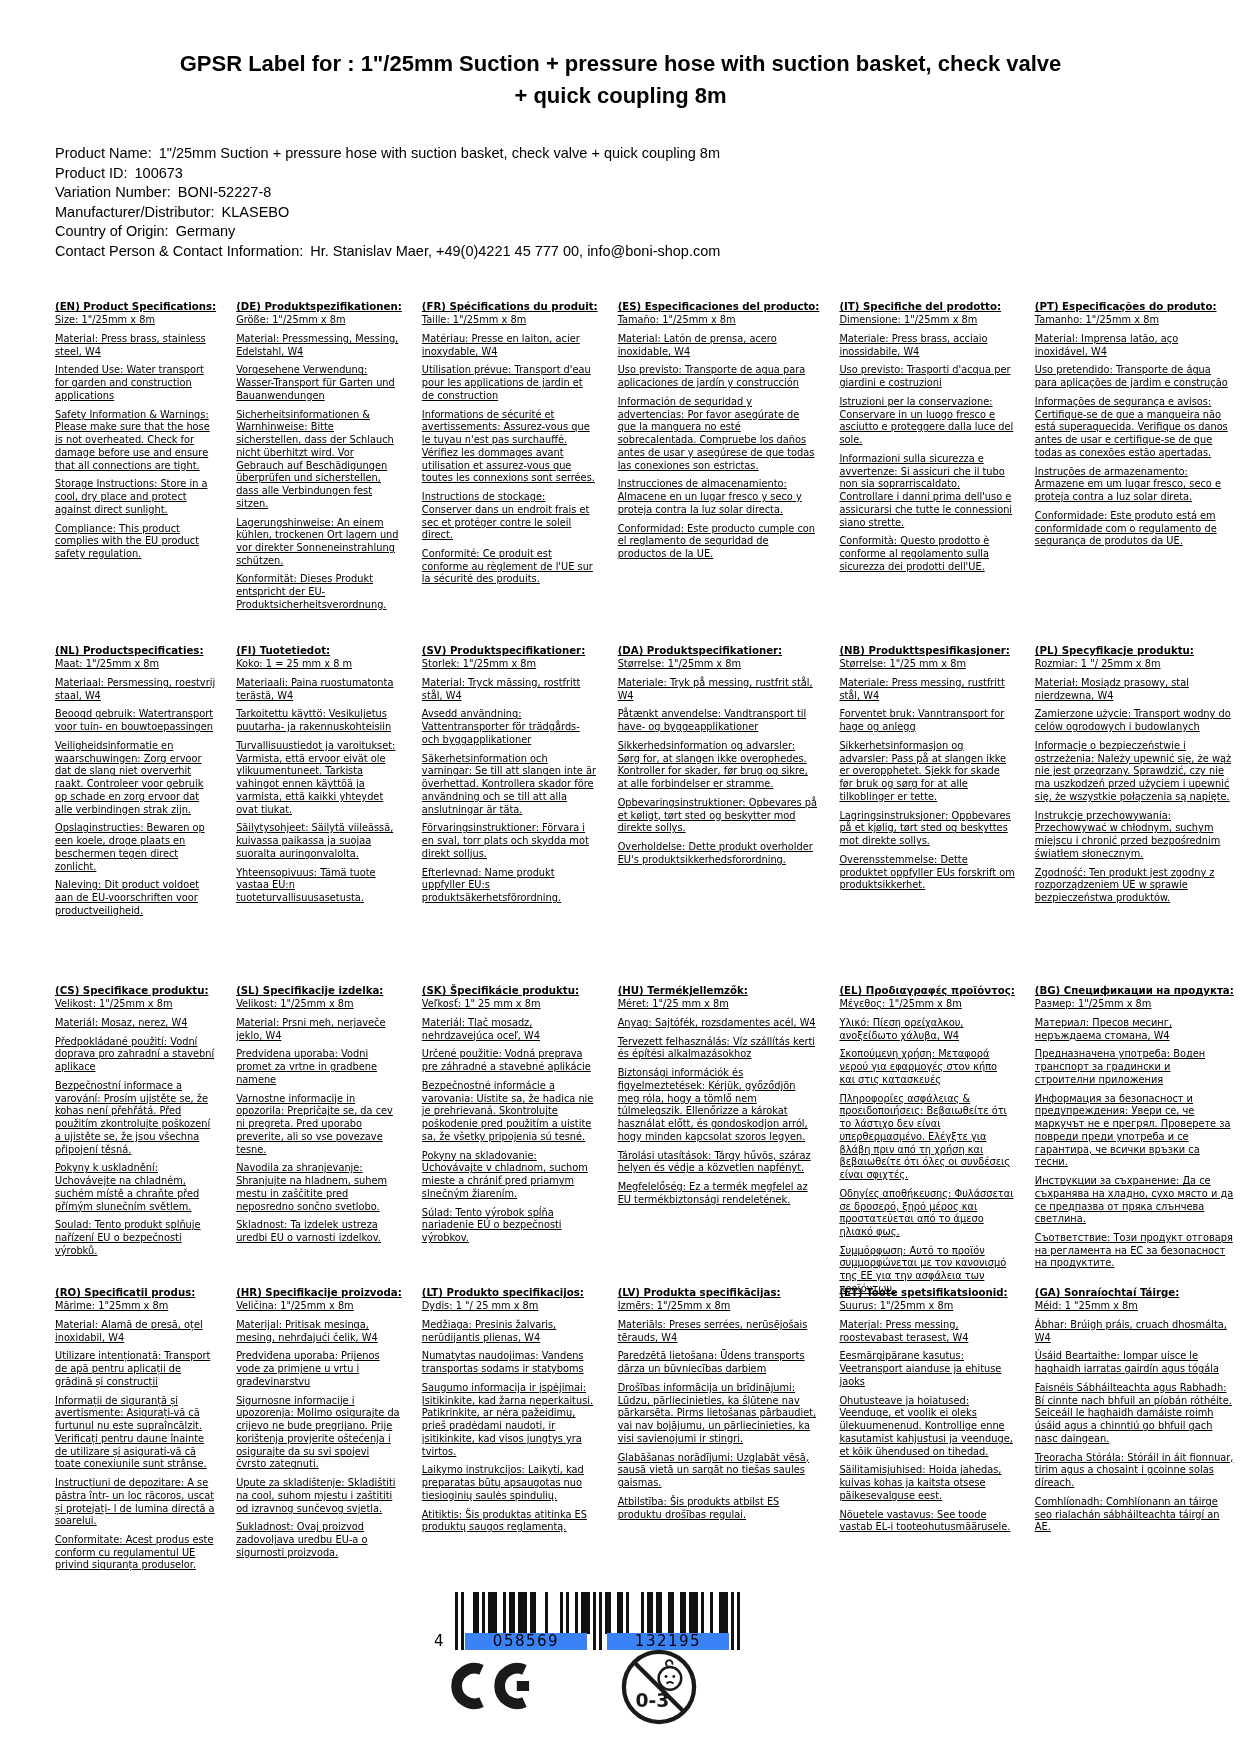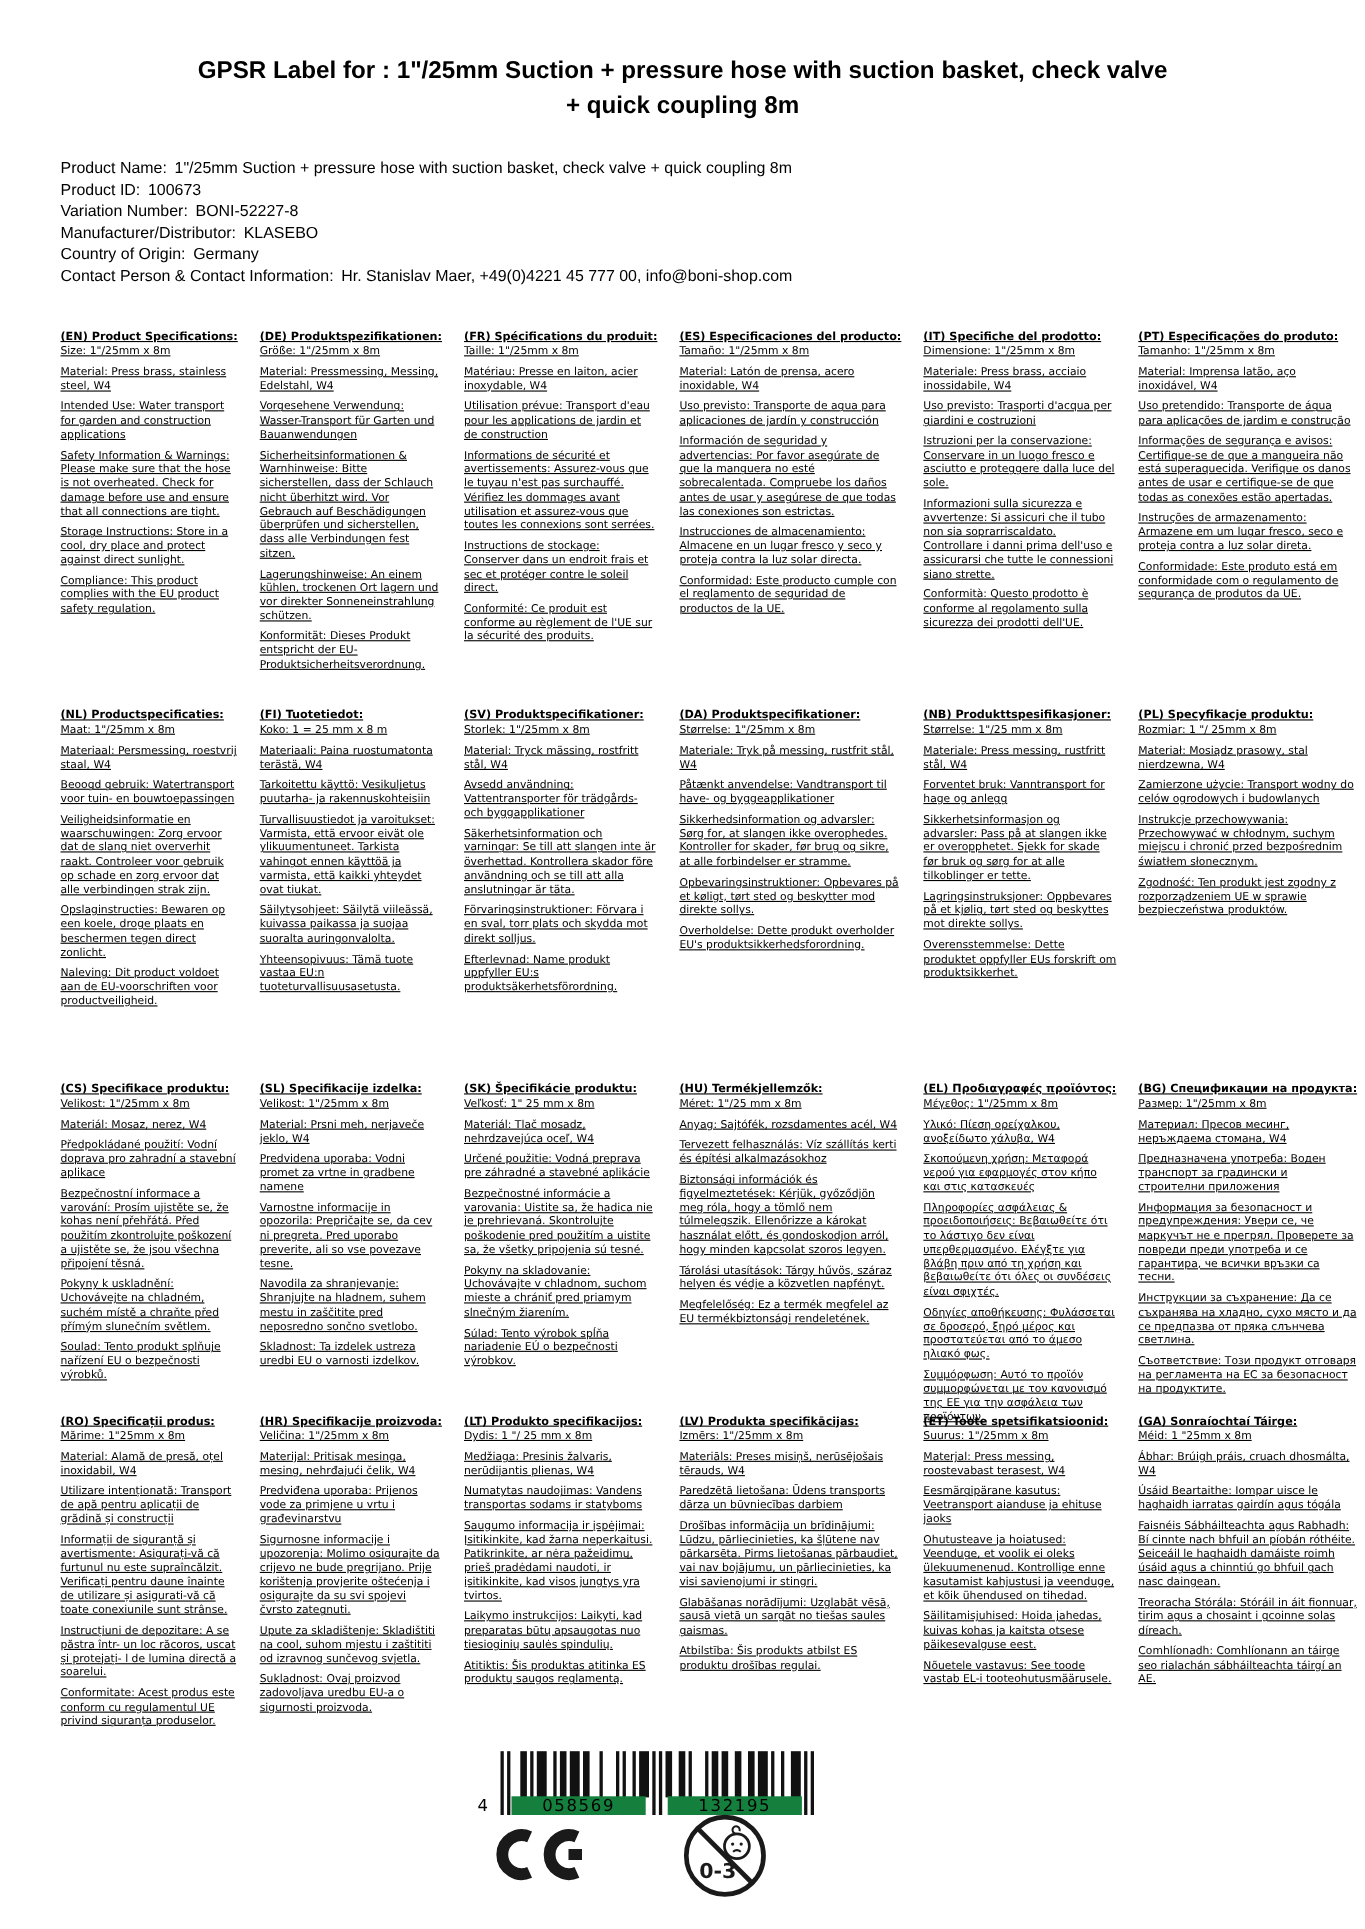--- a/index.html
+++ b/index.html
@@ -26,21 +26,21 @@
   }
   .spec-block{font-size:9.8px;line-height:1.3;overflow:visible;text-decoration:underline;}
   .spec-heading{font-weight:bold;font-size:10.2px;white-space:nowrap;}
   .spec-paragraph{margin:6px 0 0 0;}
   .spec-block p:nth-of-type(1){margin-top:1px;}
   
   .barcode{position:absolute;left:455px;top:1592px;width:285px;height:58px;}
   .bar{position:absolute;top:0;height:42px;background:#111;}
   .bar.tall{height:58px;}
   .bc-num{
-    position:absolute;top:41px;height:17px;background:#15803d;
+    position:absolute;top:41px;height:17px;background:#3b82f6;
     font-size:15px;text-align:center;letter-spacing:1.5px;line-height:17px;
   }
   .bc-left{left:10px;width:122px;}
   .bc-right{left:152px;width:122px;}
   .bc-lead{position:absolute;left:-21px;top:41px;font-size:15px;line-height:17px;}
   .ce{position:absolute;left:450px;top:1658px;}
   .age{position:absolute;left:620px;top:1648px;}
 </style>
 </head>
 <body>
@@ -154,20 +154,21 @@
       <p class="spec-paragraph">Forventet bruk: Vanntransport for hage og anlegg</p>
       <p class="spec-paragraph">Sikkerhetsinformasjon og advarsler: Pass på at slangen ikke er overopphetet. Sjekk for skade før bruk og sørg for at alle tilkoblinger er tette.</p>
       <p class="spec-paragraph">Lagringsinstruksjoner: Oppbevares på et kjølig, tørt sted og beskyttes mot direkte sollys.</p>
       <p class="spec-paragraph">Overensstemmelse: Dette produktet oppfyller EUs forskrift om produktsikkerhet.</p>
     </div>
     <div class="spec-block">
       <div class="spec-heading">(PL) Specyfikacje produktu:</div>
       <p class="spec-paragraph">Rozmiar: 1 "/ 25mm x 8m</p>
       <p class="spec-paragraph">Materiał: Mosiądz prasowy, stal nierdzewna, W4</p>
       <p class="spec-paragraph">Zamierzone użycie: Transport wodny do celów ogrodowych i budowlanych</p>
+      <p class="spec-paragraph">Informacje o bezpieczeństwie i ostrzeżenia: Należy upewnić się, że wąż nie jest przegrzany. Sprawdzić, czy nie ma uszkodzeń przed użyciem i upewnić się, że wszystkie połączenia są napięte.</p>
       <p class="spec-paragraph">Instrukcje przechowywania: Przechowywać w chłodnym, suchym miejscu i chronić przed bezpośrednim światłem słonecznym.</p>
       <p class="spec-paragraph">Zgodność: Ten produkt jest zgodny z rozporządzeniem UE w sprawie bezpieczeństwa produktów.</p>
     </div>
     <div class="spec-block">
       <div class="spec-heading">(CS) Specifikace produktu:</div>
       <p class="spec-paragraph">Velikost: 1"/25mm x 8m</p>
       <p class="spec-paragraph">Materiál: Mosaz, nerez, W4</p>
       <p class="spec-paragraph">Předpokládané použití: Vodní doprava pro zahradní a stavební aplikace</p>
       <p class="spec-paragraph">Bezpečnostní informace a varování: Prosím ujistěte se, že kohas není přehřátá. Před použitím zkontrolujte poškození a ujistěte se, že jsou všechna připojení těsná.</p>
       <p class="spec-paragraph">Pokyny k uskladnění: Uchovávejte na chladném, suchém místě a chraňte před přímým slunečním světlem.</p>
@@ -241,21 +242,21 @@
       <p class="spec-paragraph">Dydis: 1 "/ 25 mm x 8m</p>
       <p class="spec-paragraph">Medžiaga: Presinis žalvaris, nerūdijantis plienas, W4</p>
       <p class="spec-paragraph">Numatytas naudojimas: Vandens transportas sodams ir statyboms</p>
       <p class="spec-paragraph">Saugumo informacija ir įspėjimai: Įsitikinkite, kad žarna neperkaitusi. Patikrinkite, ar nėra pažeidimų, prieš pradėdami naudoti, ir įsitikinkite, kad visos jungtys yra tvirtos.</p>
       <p class="spec-paragraph">Laikymo instrukcijos: Laikyti, kad preparatas būtų apsaugotas nuo tiesioginių saulės spindulių.</p>
       <p class="spec-paragraph">Atitiktis: Šis produktas atitinka ES produktų saugos reglamentą.</p>
     </div>
     <div class="spec-block">
       <div class="spec-heading">(LV) Produkta specifikācijas:</div>
       <p class="spec-paragraph">Izmērs: 1"/25mm x 8m</p>
-      <p class="spec-paragraph">Materiāls: Preses misiņš, nerūsējošais tērauds, W4</p>
+      <p class="spec-paragraph">Materiāls: Preses serrées, nerūsējošais tērauds, W4</p>
       <p class="spec-paragraph">Paredzētā lietošana: Ūdens transports dārza un būvniecības darbiem</p>
       <p class="spec-paragraph">Drošības informācija un brīdinājumi: Lūdzu, pārliecinieties, ka šļūtene nav pārkarsēta. Pirms lietošanas pārbaudiet, vai nav bojājumu, un pārliecinieties, ka visi savienojumi ir stingri.</p>
       <p class="spec-paragraph">Glabāšanas norādījumi: Uzglabāt vēsā, sausā vietā un sargāt no tiešas saules gaismas.</p>
       <p class="spec-paragraph">Atbilstība: Šis produkts atbilst ES produktu drošības regulai.</p>
     </div>
     <div class="spec-block">
       <div class="spec-heading">(ET) Toote spetsifikatsioonid:</div>
       <p class="spec-paragraph">Suurus: 1"/25mm x 8m</p>
       <p class="spec-paragraph">Materjal: Press messing, roostevabast terasest, W4</p>
       <p class="spec-paragraph">Eesmärgipärane kasutus: Veetransport aianduse ja ehituse jaoks</p>

